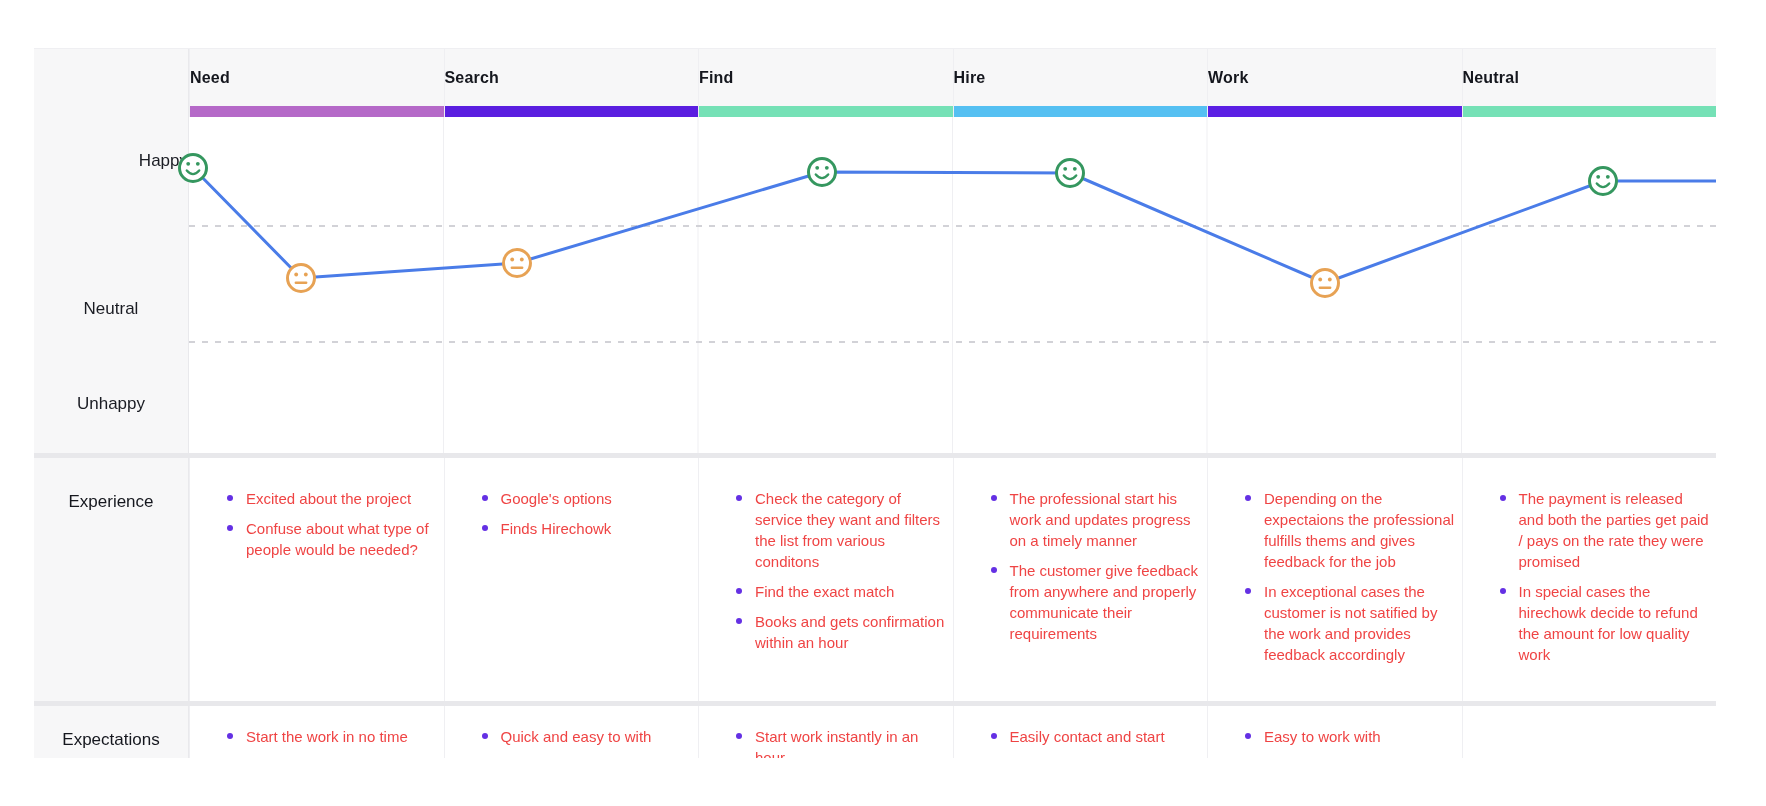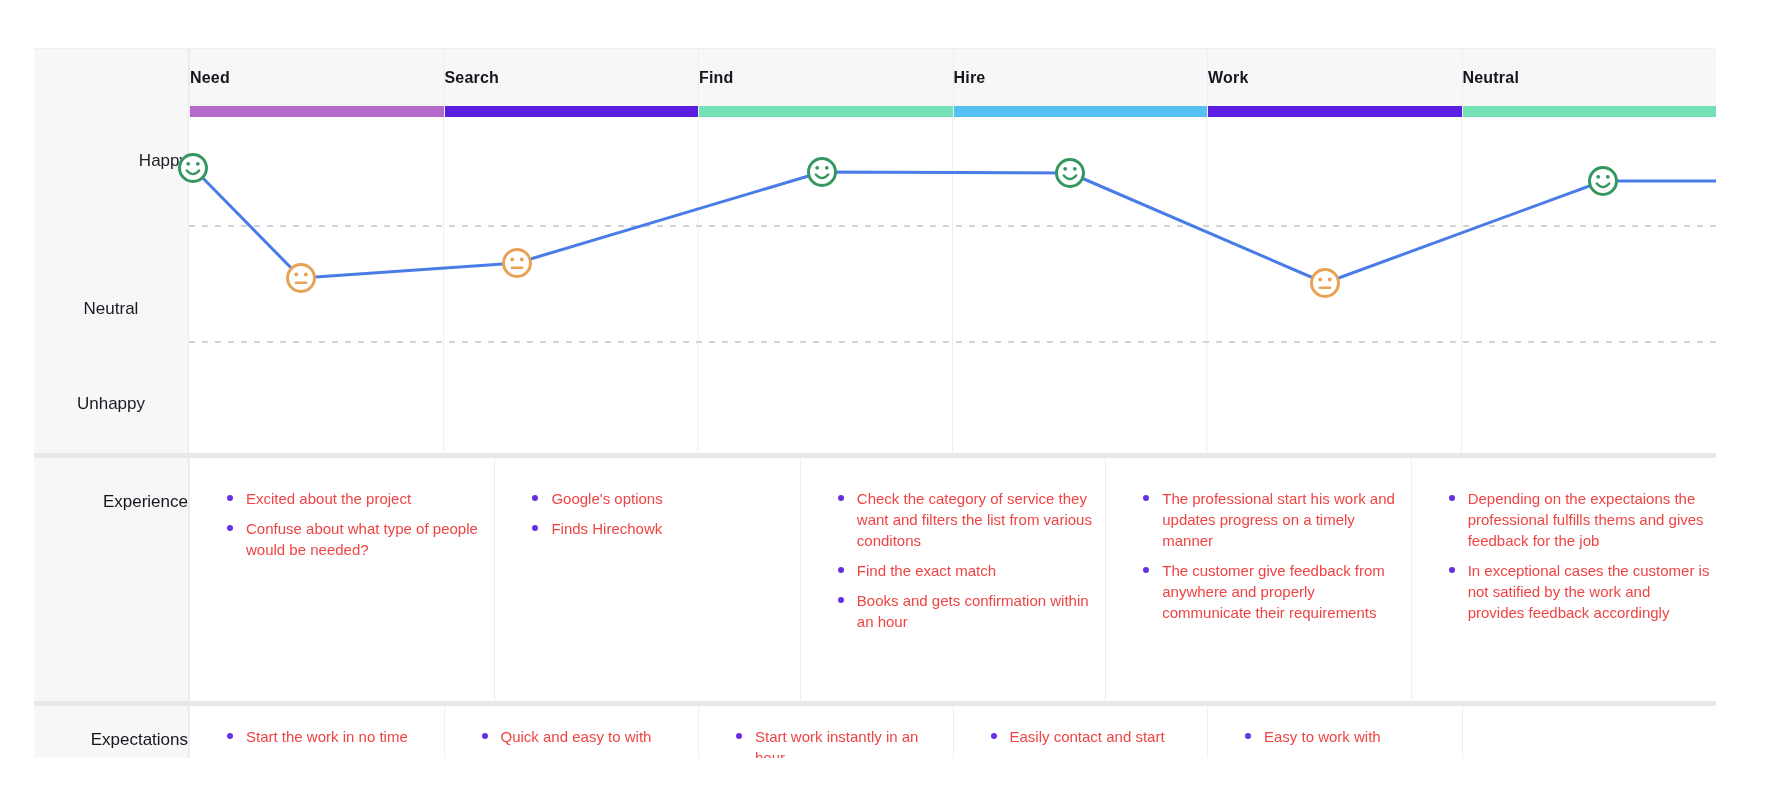--- a/index.html
+++ b/index.html
@@ -35,21 +35,21 @@
          transform:translateY(-50%); font-size:17px; color:#1A1C23; }
   .lvl-happy   { top:44px;text-align:right; }
   .lvl-neutral { top:192px; }
   .lvl-unhappy { top:287px; }
 
   .divider { height:5px; background:#E8E8EB; width:100%; }
 
   
   .experience-row { height:243px; }
   .expectations-row { height:52px; }
-  .side-label { position:absolute; left:0; width:100%; text-align:right;
+  .side-label { position:absolute; left:0; width:100%; text-align:center;
                 font-size:17px; font-weight:500; color:#15171E; }
   .experience-row .side-label { top:34px; }
   .expectations-row .side-label { top:24px; }
   .cell { background:#fff; overflow:hidden; }
   .experience-row .cell { padding-top:30px; }
   .expectations-row .cell { padding-top:20px; }
   ul.blist { list-style:none; margin:0; padding:0 6px 0 36px; }
   ul.blist li { position:relative; padding-left:20px; margin:0 0 9px 0;
                 font-size:15px; line-height:21px; color:#ef4444; }
   ul.blist li::before { content:""; position:absolute; left:1px; top:7px;
@@ -194,20 +194,26 @@
           <li>The professional start his work and updates progress on a timely manner</li>
           <li>The customer give feedback from anywhere and properly communicate their requirements</li>
         </ul>
       </div>
       <div class="cell">
         <ul class="blist" style="--dot: #6430E4;">
           <li>Depending on the expectaions the professional fulfills thems and gives feedback for the job</li>
           <li>In exceptional cases the customer is not satified by the work and provides feedback accordingly</li>
         </ul>
       </div>
+      <div class="cell">
+        <ul class="blist" style="--dot: #6430E4;">
+          <li>The payment is released and both the parties get paid / pays on the rate they were promised</li>
+          <li>In special cases the hirechowk decide to refund the amount for low quality work</li>
+        </ul>
+      </div>
     </div>
 
   <div class="divider"></div>
 
   <div class="row expectations-row">
     <div class="side">
       <span class="side-label">Expectations</span>
     </div>
 
   <div class="cell">

